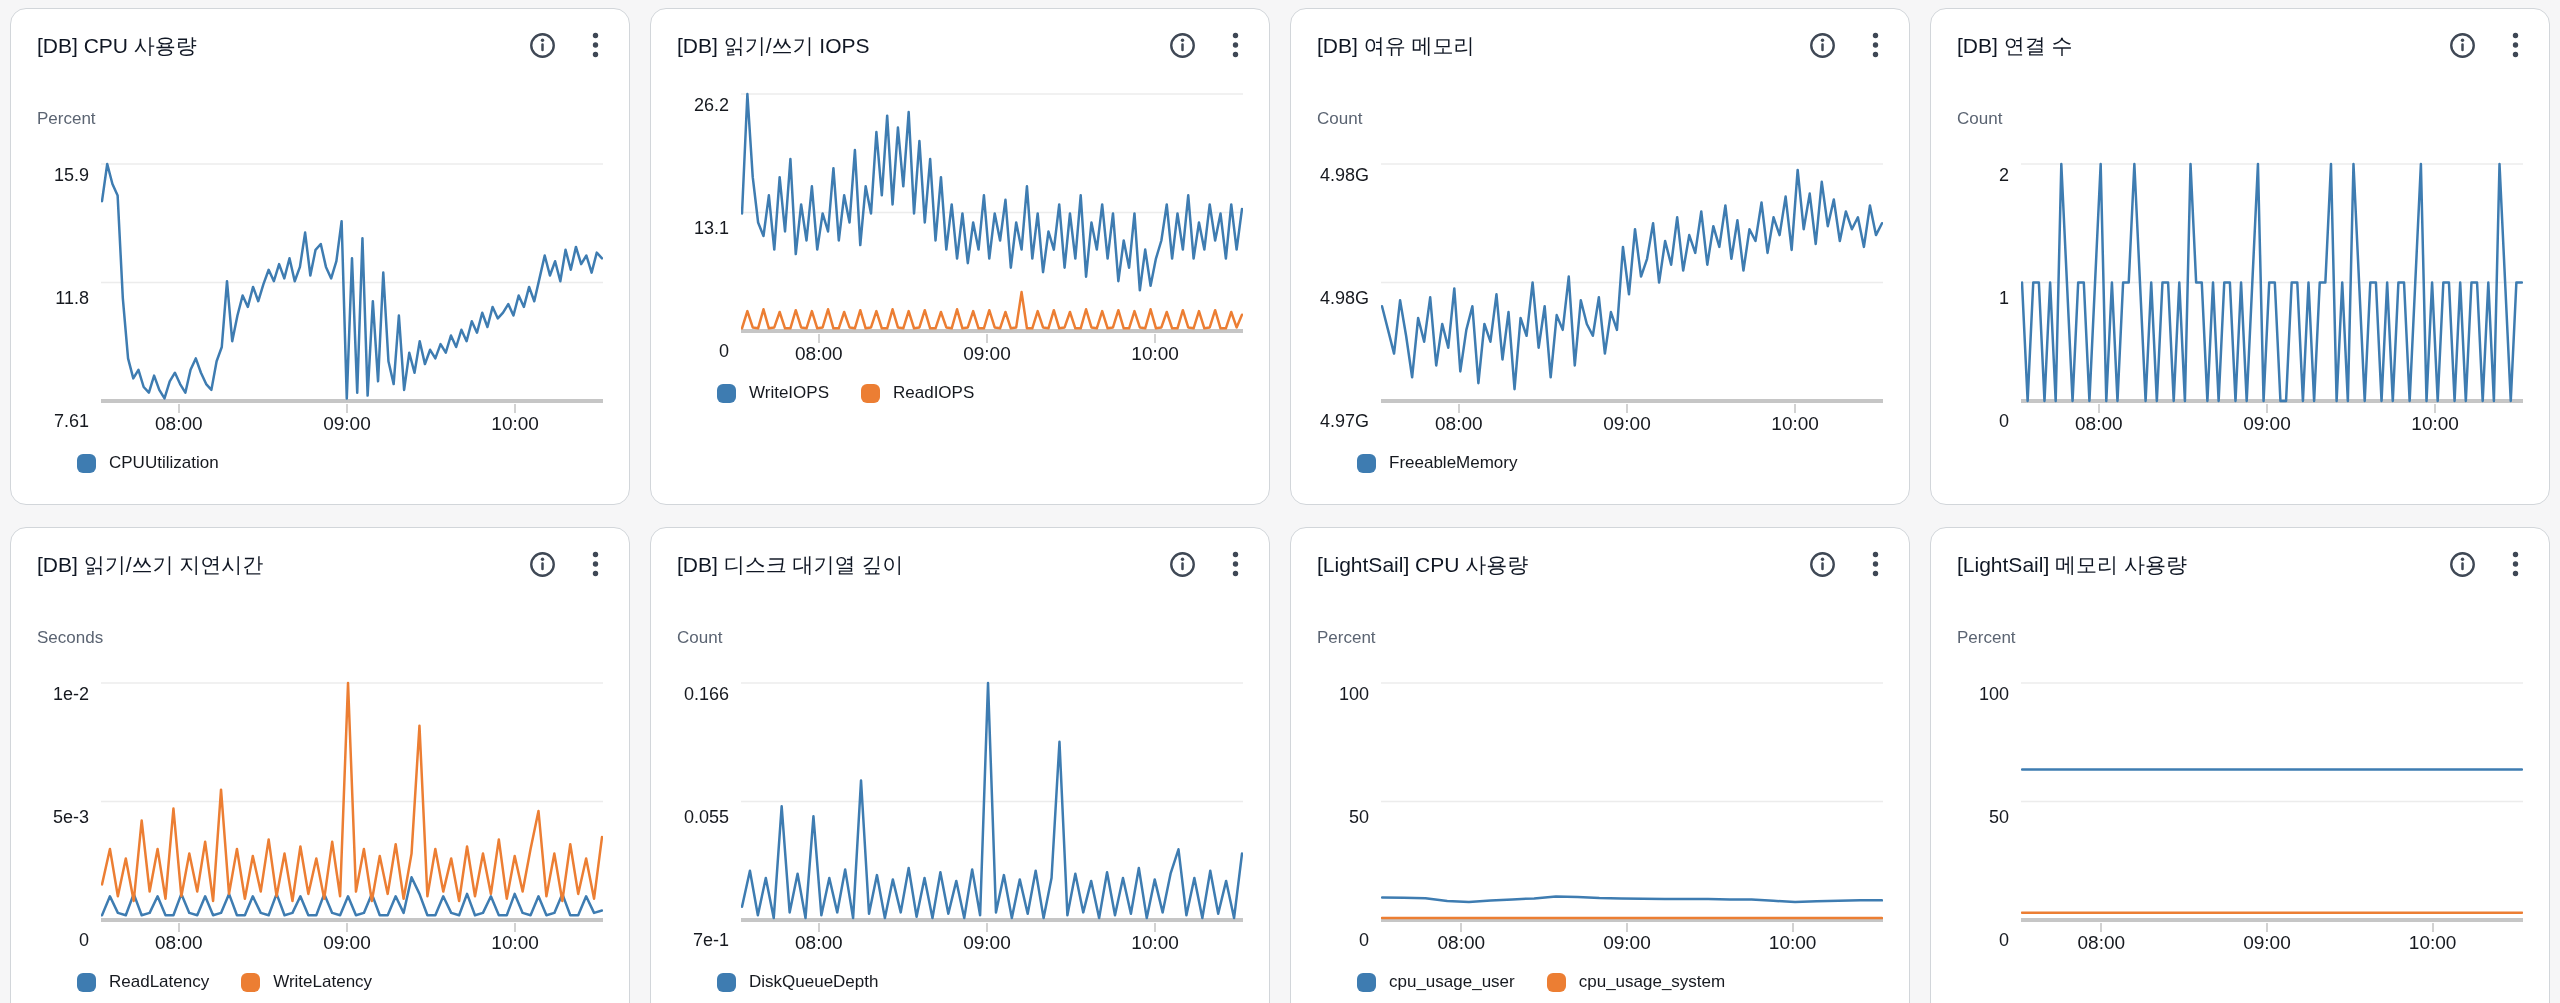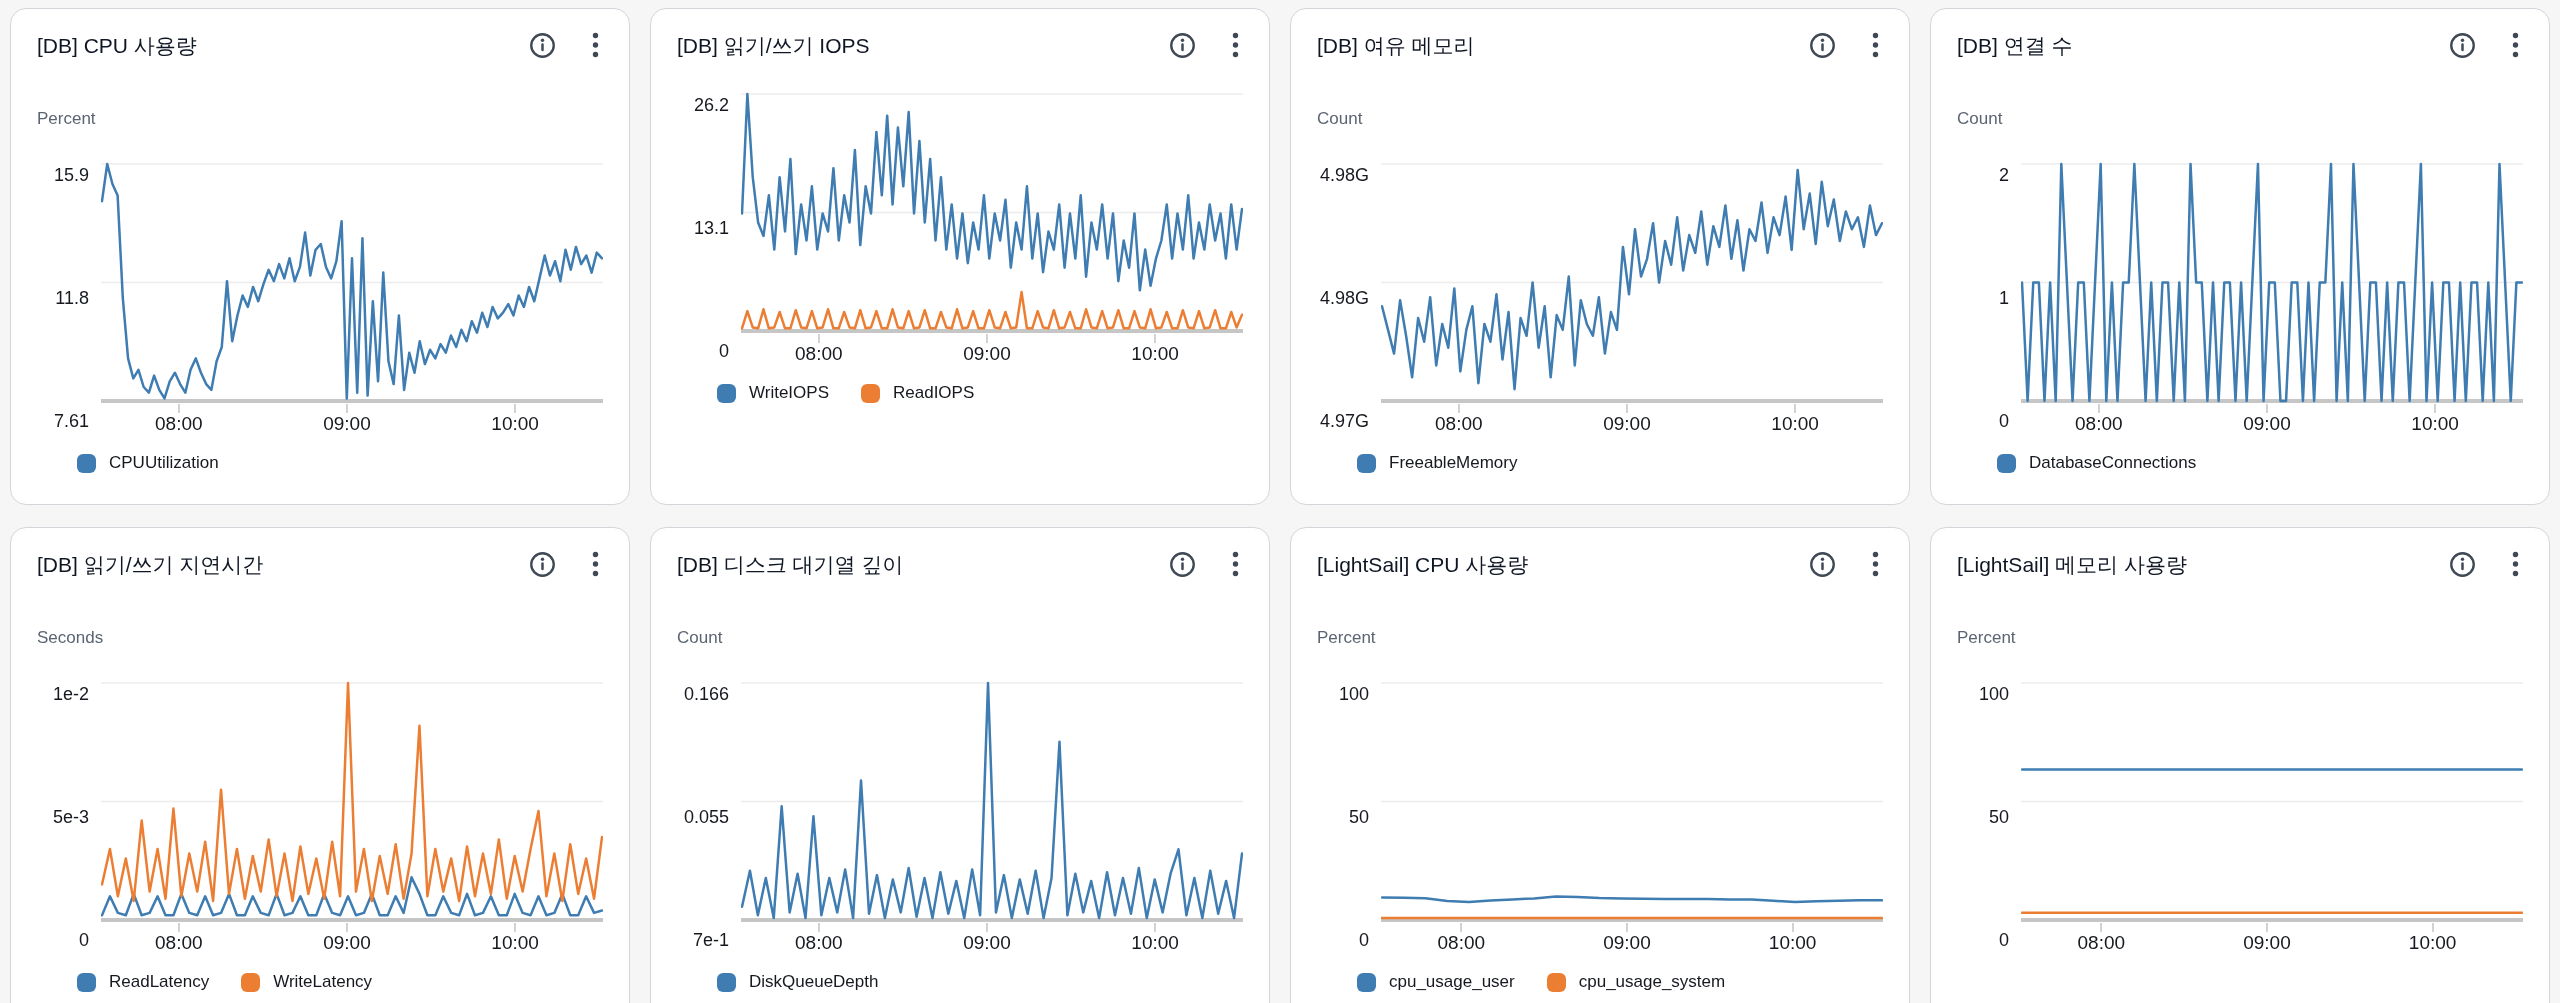--- a/index.html
+++ b/index.html
@@ -274,26 +274,20 @@
             <span class="xtickmark" style="left: 49%;"></span>
             <span class="xtickmark" style="left: 82.5%;"></span>
           </div>
         <div class="xlabels">
             <span class="xlabel" style="left: 15.5%;">08:00</span>
             <span class="xlabel" style="left: 49%;">09:00</span>
             <span class="xlabel" style="left: 82.5%;">10:00</span>
           </div>
       </div>
     </div>
-    <div class="legend">
-        <span class="legend-item">
-          <span class="swatch" style="background: rgb(62, 124, 177);"></span>
-          <span class="legend-label">DatabaseConnections</span>
-        </span>
-      </div>
   </article>
     <article class="card">
     <header class="card-head">
       <h2 class="widget-title">[DB] 읽기/쓰기 지연시간</h2>
       <div class="head-icons">
         <button class="icon-btn">
           <svg width="27" height="27" viewBox="0 0 24 24" fill="none" aria-hidden="true">
             <circle cx="12" cy="12" r="10" stroke="#3f4855" stroke-width="2.1"></circle>
             <circle cx="12" cy="7.3" r="1.5" fill="#3f4855"></circle>
             <rect x="10.9" y="10.1" width="2.2" height="7" rx="1.1" fill="#3f4855"></rect>

